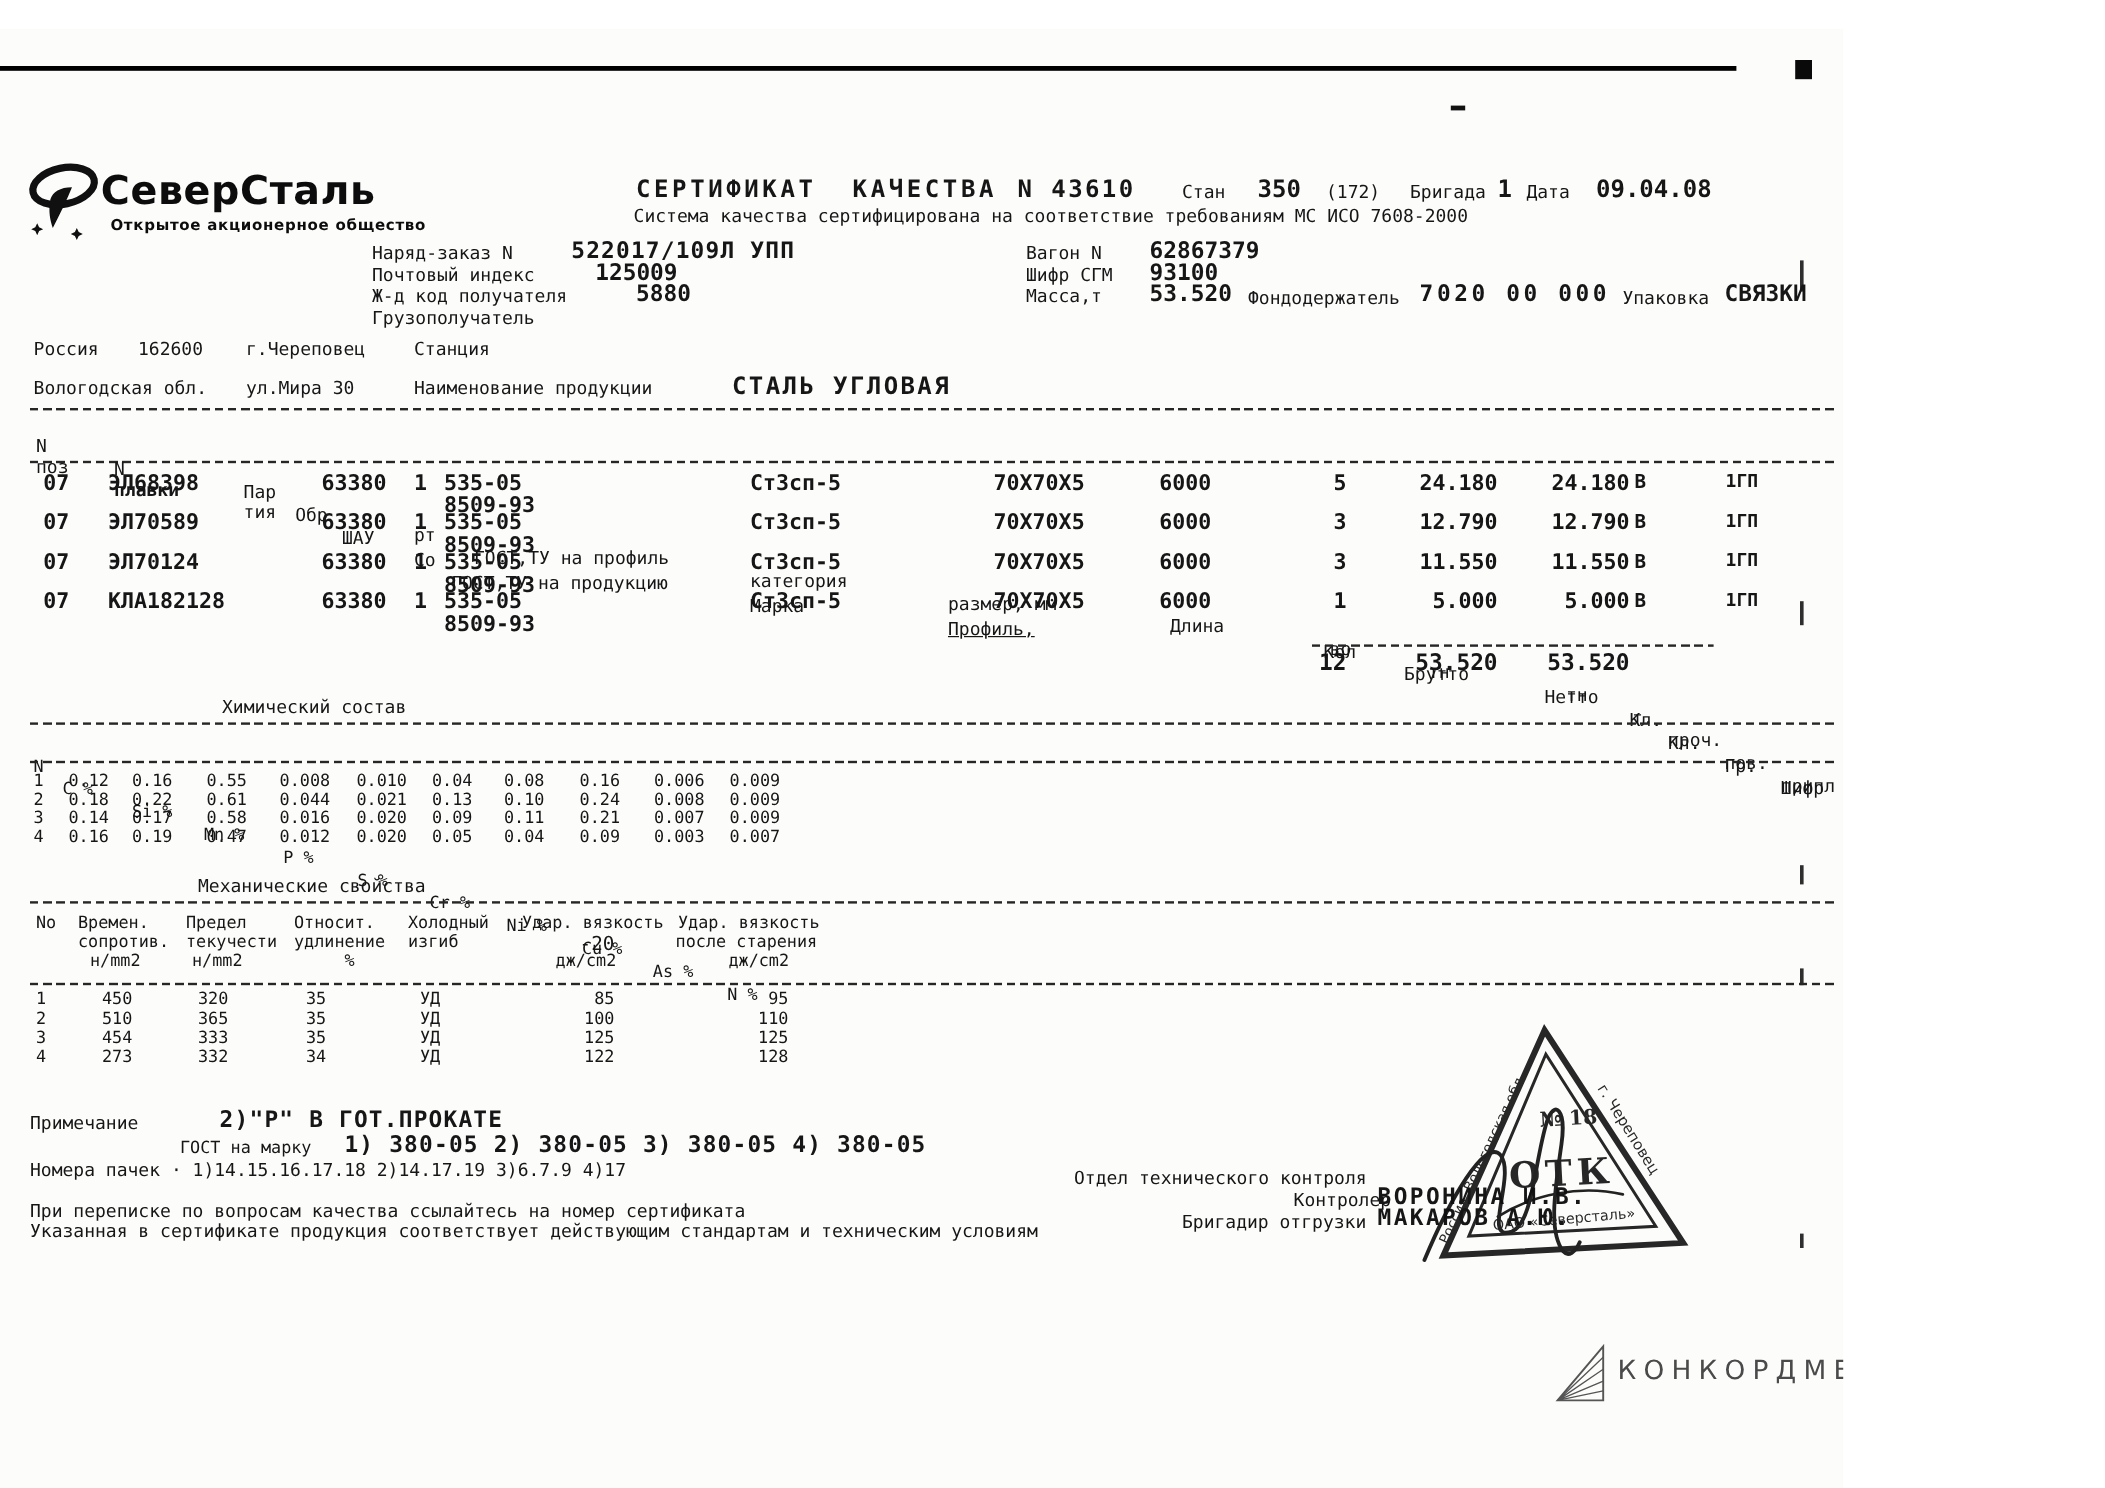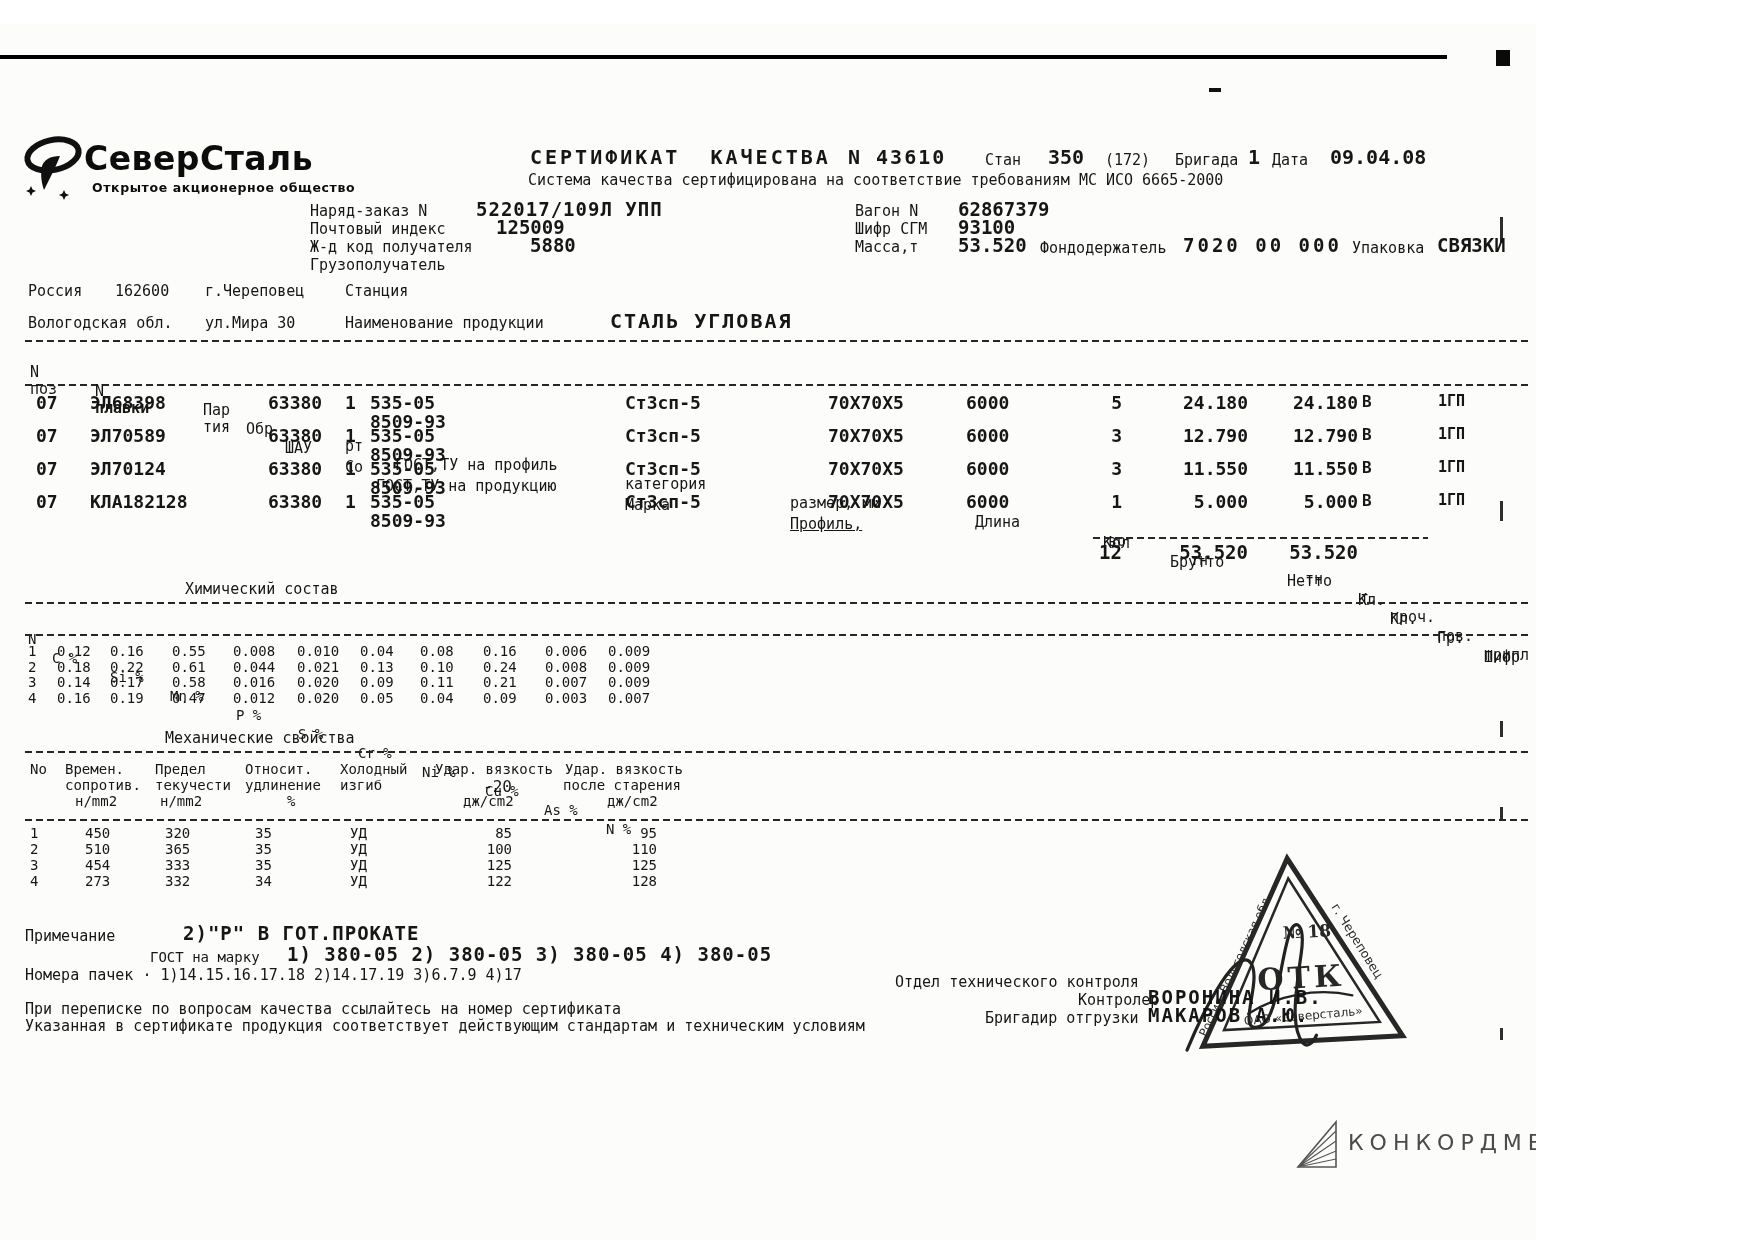--- a/index.html
+++ b/index.html
@@ -76,21 +76,21 @@
 
   <span class="abs big20" style="left:530px;top:122px;letter-spacing:3px;">СЕРТИФИКАТ  КАЧЕСТВА</span>
   <span class="abs big20" style="left:848px;top:122px;letter-spacing:2px;">N 43610</span>
   <span class="abs lbl" style="left:985px;top:127px;">Стан</span>
   <span class="abs big20" style="left:1048px;top:122px;">350</span>
   <span class="abs lbl" style="left:1105px;top:127px;">(172)</span>
   <span class="abs lbl" style="left:1175px;top:127px;">Бригада</span>
   <span class="abs big20" style="left:1248px;top:122px;">1</span>
   <span class="abs lbl" style="left:1272px;top:127px;">Дата</span>
   <span class="abs big20" style="left:1330px;top:122px;">09.04.08</span>
-  <span class="abs lbl" style="left:528px;top:147px;">Система качества сертифицирована на соответствие требованиям МС ИСО 6665-2000</span>
+  <span class="abs lbl" style="left:528px;top:147px;">Система качества сертифицирована на соответствие требованиям МС ИСО 7608-2000</span>
 
   <span class="abs lbl" style="left:310px;top:178px;">Наряд-заказ N</span>
   <span class="abs big" style="left:476px;top:175px;letter-spacing:1px;">522017/109Л УПП</span>
   <span class="abs lbl" style="left:310px;top:196px;">Почтовый индекс</span>
   <span class="abs big" style="left:496px;top:193px;">125009</span>
   <span class="abs lbl" style="left:310px;top:214px;">Ж-д код получателя</span>
   <span class="abs big" style="left:530px;top:211px;">5880</span>
   <span class="abs lbl" style="left:310px;top:232px;">Грузополучатель</span>
 
   <span class="abs lbl" style="left:855px;top:178px;">Вагон N</span>

